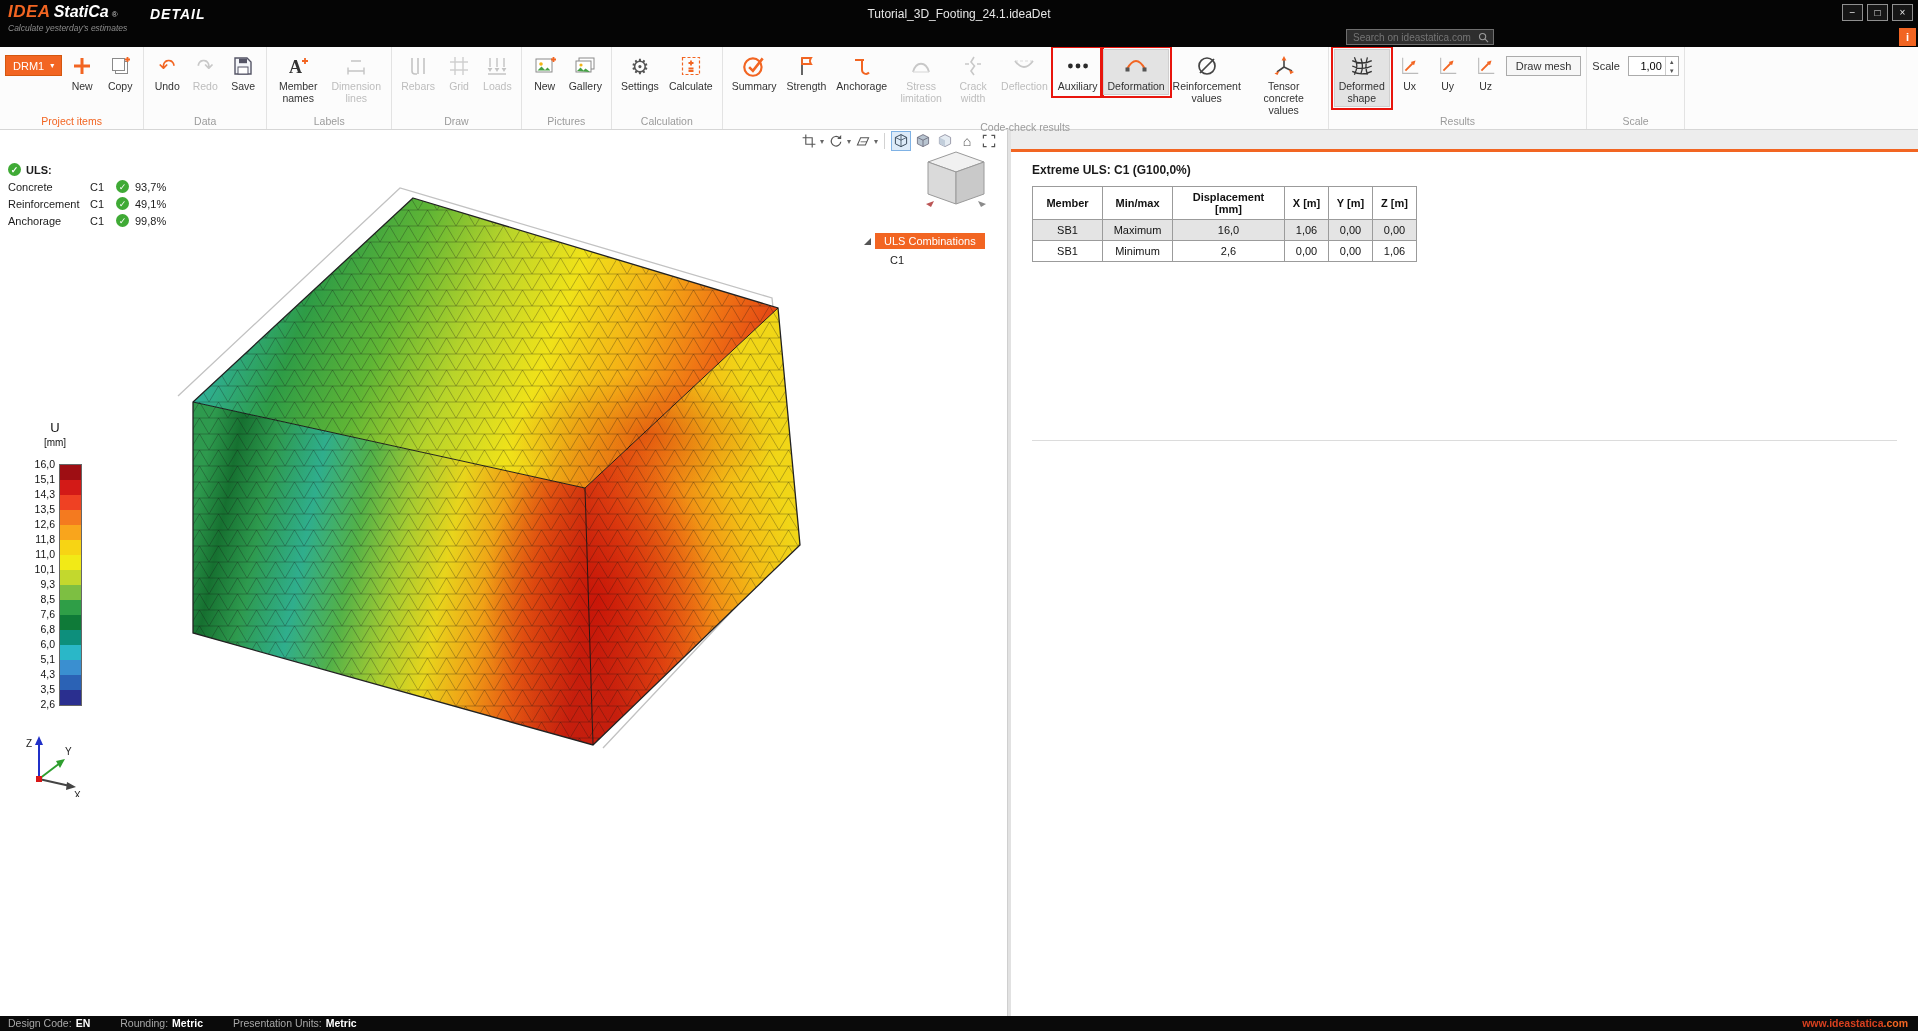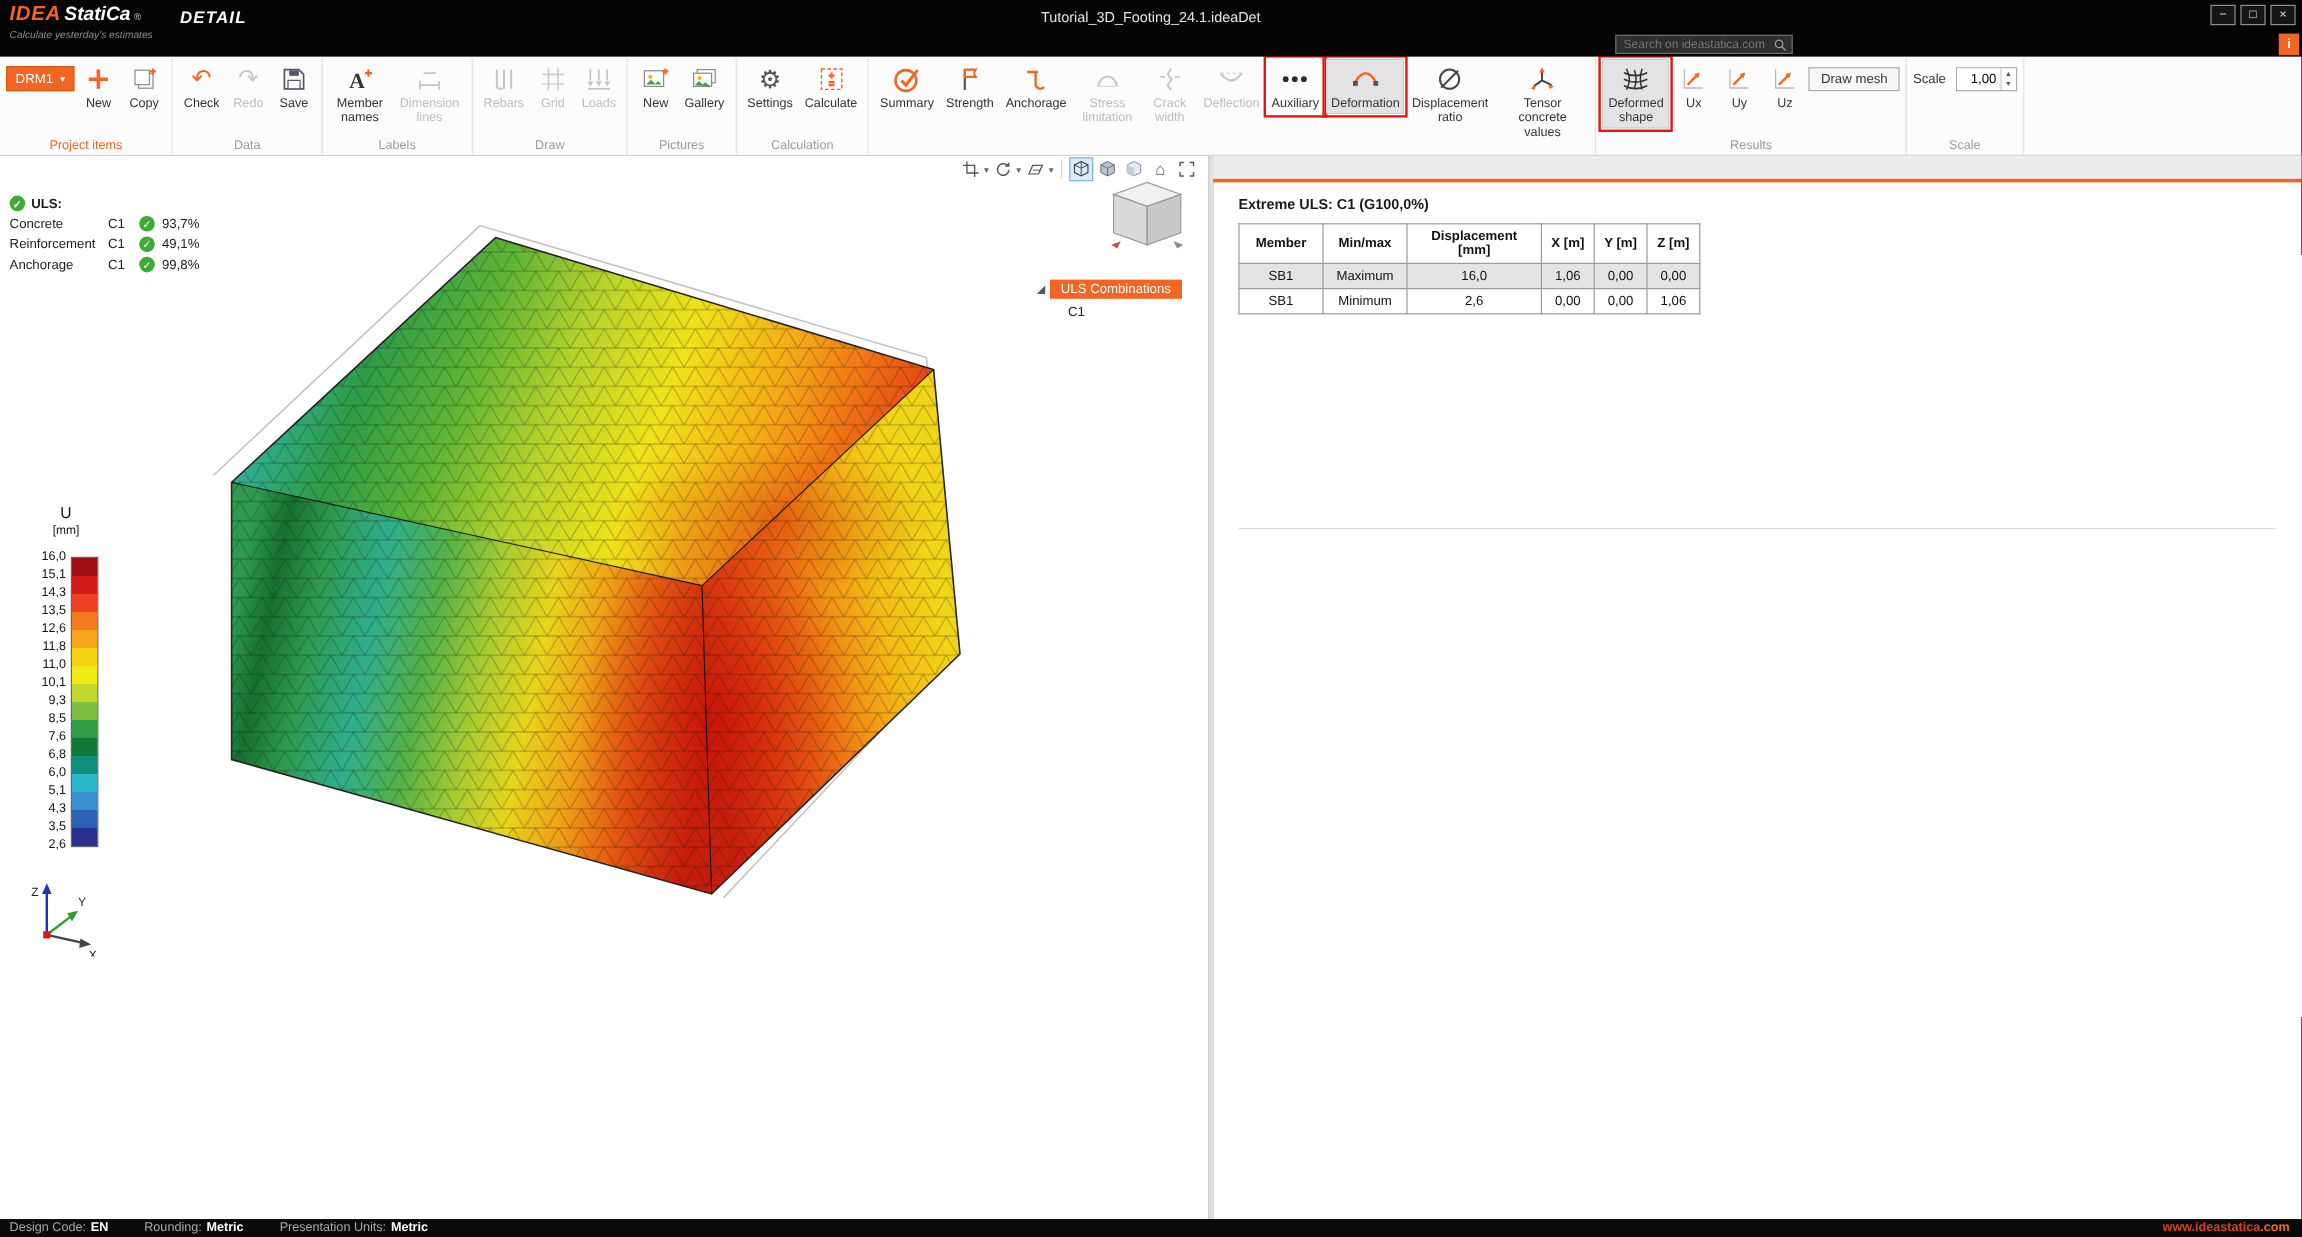--- a/index.html
+++ b/index.html
@@ -187,21 +187,21 @@
     </div>
     <div class="rgroup-label accented">Project items</div>
   </div>
 
   <div class="rgroup">
     <div class="rgroup-items">
       <button class="rbtn">
         <span class="ric">
             <span class="uglyph" style="color:#f26522">↶</span>
           </span>
-        <span class="lbl">Check</span>
+        <span class="lbl">Undo</span>
       </button>
       <button class="rbtn disabled">
         <span class="ric">
             <span class="uglyph" style="color:#c8c8c8">↷</span>
           </span>
         <span class="lbl">Redo</span>
       </button>
       <button class="rbtn">
         <span class="ric">
             <svg width="24" height="24" viewBox="0 0 24 24">
@@ -394,34 +394,35 @@
           </span>
         <span class="lbl">Deformation</span>
       </button>
       <button class="rbtn" style="max-width:72px">
         <span class="ric">
             <svg width="24" height="24" viewBox="0 0 24 24">
               <circle cx="12" cy="12" r="8" fill="none" stroke="#444" stroke-width="1.7"></circle>
               <path d="M5 19L19 5" stroke="#444" stroke-width="1.7"></path>
             </svg>
           </span>
-        <span class="lbl">Displacement ratio</span>
+        <span class="lbl">Reinforcement values</span>
       </button>
       <button class="rbtn" style="max-width:78px">
         <span class="ric">
             <svg width="24" height="24" viewBox="0 0 24 24">
               <path d="M12 13V5M12 13l-7 5M12 13l8 4" stroke="#444" stroke-width="1.6" fill="none"></path>
               <path d="M12 2l-2.4 4.5h4.8z" fill="#f26522"></path>
               <path d="M2.5 19.5l5-2.8-2 4.4z" fill="#f26522"></path>
               <path d="M22 18l-5-2.2 1.4 4.4z" fill="#f26522"></path>
             </svg>
           </span>
         <span class="lbl">Tensor concrete values</span>
       </button>
     </div>
+    <div class="rgroup-label">Code-check results</div>
   </div>
 
   <div class="rgroup">
     <div class="rgroup-items">
       <button class="rbtn selected annot" style="max-width:56px">
         <span class="ric">
             <svg width="26" height="26" viewBox="0 0 24 24">
               <path d="M3 7c6 3 12 3 18 0M3 12c6 3 12 3 18 0M3 17c6 3 12 3 18 0M5 4c3 6 3 10 0 16M11 5c2 5 2 9 0 14M17 4c-2 6-2 10 0 16" fill="none" stroke="#333" stroke-width="1.2"></path>
             </svg>
           </span>

